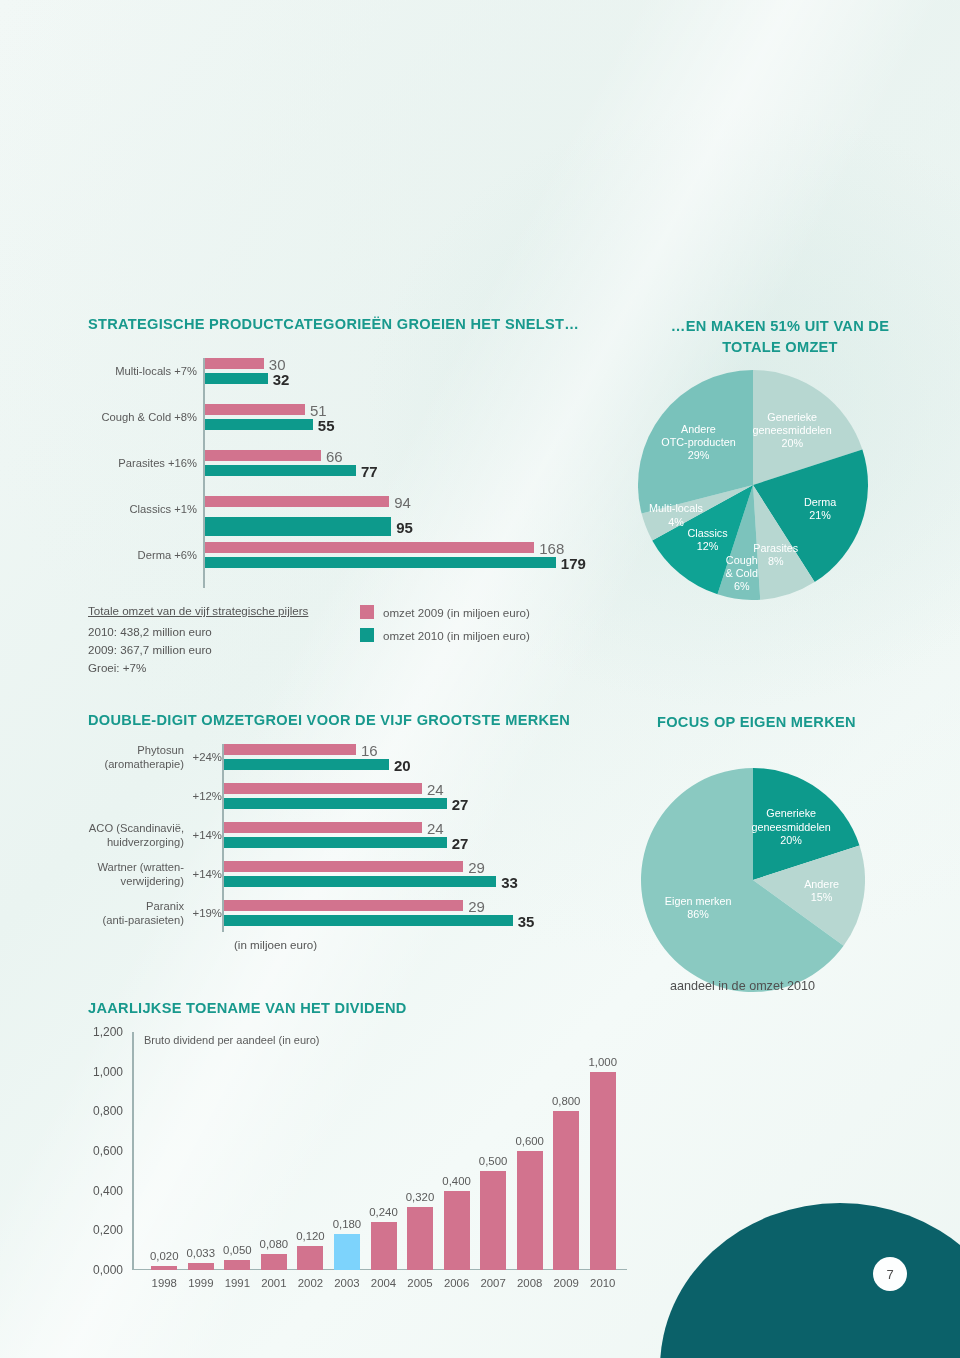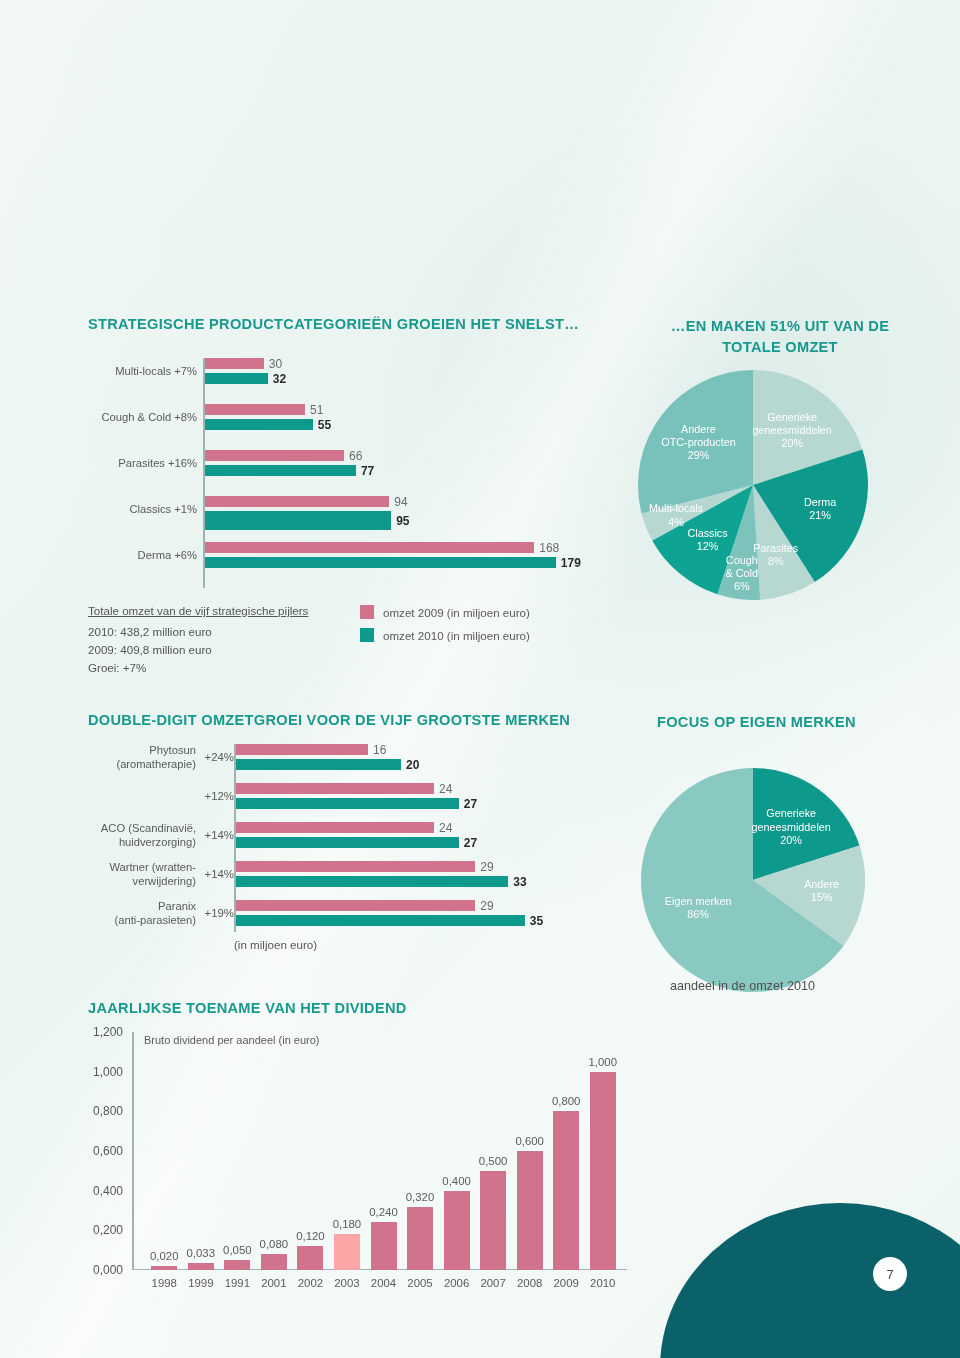--- a/index.html
+++ b/index.html
@@ -28,21 +28,21 @@
   .brow{position:relative;}
   .brow .rowlabel{position:absolute;right:100%;top:50%;transform:translateY(-50%);
     text-align:right;white-space:pre-line;font-size:11.2px;color:#5a5a5a;line-height:1.25;
     padding-right:8px;width:190px;}
   .brow .pct{position:absolute;top:50%;transform:translateY(-50%);right:100%;
     margin-right:-0px;font-size:11.4px;color:#5a5a5a;}
   .bar{height:11px;position:relative;margin:0;}
   .bar.pink{background:#d2738e;}
   .bar.teal{background:#0d9a8c;}
   .bar .val{position:absolute;left:100%;top:50%;transform:translateY(-50%);
-    margin-left:5px;font-size:12px;white-space:nowrap;}
+    margin-left:5px;font-size:15px;white-space:nowrap;}
   .bar.pink .val{color:#6b6b6b;}
   .bar.teal .val{color:#2b2b2b;font-weight:bold;}
   .axisv{position:absolute;width:2px;background:#9fb3b3;}
 
   .legend{position:absolute;font-size:11.6px;color:#5a5a5a;}
   .legend .lrow{display:flex;align-items:center;margin-bottom:9px;}
   .legend .sw{width:14px;height:14px;margin-right:9px;}
   .legend .sw.pink{background:#d2738e;}
   .legend .sw.teal{background:#0d9a8c;}
 
@@ -92,33 +92,33 @@
       <div class="rowlabel" style="width: 200px;">Cough &amp; Cold +8%</div>
       <div class="bar pink" style="position: absolute; left: 0px; top: 0px; height: 11px; width: 99.96px;">
         <span class="val">51</span>
       </div>
       <div class="bar teal" style="position: absolute; left: 0px; top: 15px; height: 11px; width: 107.8px;">
         <span class="val">55</span>
       </div>
     </div>
     <div class="brow" style="position: absolute; left: 0px; top: 92px; width: 100%; height: 26px;">
       <div class="rowlabel" style="width: 200px;">Parasites +16%</div>
-      <div class="bar pink" style="position: absolute; left: 0px; top: 0px; height: 11px; width: 139px;">
+      <div class="bar pink" style="position: absolute; left: 0px; top: 0px; height: 11px; width: 116px;">
         <span class="val">66</span>
       </div>
       <div class="bar teal" style="position: absolute; left: 0px; top: 15px; height: 11px; width: 150.92px;">
         <span class="val">77</span>
       </div>
     </div>
     <div class="brow" style="position: absolute; left: 0px; top: 138px; width: 100%; height: 26px;">
       <div class="rowlabel" style="width: 200px;">Classics +1%</div>
       <div class="bar pink" style="position: absolute; left: 0px; top: 0px; height: 11px; width: 184.24px;">
         <span class="val">94</span>
       </div>
-      <div class="bar teal" style="position: absolute; left: 0px; top: 15px; height: 19px; width: 186.2px;">
+      <div class="bar teal" style="position: absolute; left: 0px; top: 21px; height: 19px; width: 186.2px;">
         <span class="val">95</span>
       </div>
     </div>
     <div class="brow" style="position: absolute; left: 0px; top: 184px; width: 100%; height: 26px;">
       <div class="rowlabel" style="width: 200px;">Derma +6%</div>
       <div class="bar pink" style="position: absolute; left: 0px; top: 0px; height: 11px; width: 329.28px;">
         <span class="val">168</span>
       </div>
       <div class="bar teal" style="position: absolute; left: 0px; top: 15px; height: 11px; width: 350.84px;">
         <span class="val">179</span>
@@ -133,21 +133,21 @@
   </div>
   <div class="lrow">
     <span class="sw teal"></span>
     <span>omzet 2010 (in miljoen euro)</span>
   </div>
 </div>
 
 <div class="totals" style="left:88px;top:602px;">
   <div class="t-head">Totale omzet van de vijf strategische pijlers</div>
   <div>2010: 438,2 million euro</div>
-  <div>2009: 409,8 million euro</div>
+  <div>2009: 367,7 million euro</div>
   <div>Groei: +7%</div>
 </div>
 
 <h2 class="sect" style="position:absolute;left:620px;top:316px;width:320px;text-align:center;line-height:1.45;">
   <span>…EN MAKEN 51% UIT VAN DE</span><br>
   <span>TOTALE OMZET</span>
 </h2>
 <div class="pie-wrap" id="pie-share" style="left:638px;top:370px;width:230px;height:230px;"><svg width="230" height="230" viewBox="0 0 230 230">
       <path d="M 115 115 L 115 0 A 115 115 0 0 1 224.37149937394264 79.46304564688106 Z" fill="#b7d7d1"></path>
       <path d="M 115 115 L 224.37149937394264 79.46304564688106 A 115 115 0 0 1 176.62008142258466 212.09771143273173 Z" fill="#0d9a8c"></path>
@@ -163,21 +163,21 @@
 8%</div><div class="pie-lbl" style="left: 103.758px; top: 203.993px;">Cough
 &amp; Cold
 6%</div><div class="pie-lbl" style="left: 69.5517px; top: 169.938px;">Classics
 12%</div><div class="pie-lbl" style="left: 38.0145px; top: 145.481px;">Multi-locals
 4%</div><div class="pie-lbl" style="left: 60.4793px; top: 72.7094px;">Andere
 OTC-producten
 29%</div></div>
 
 <h2 class="sect" style="position:absolute;left:88px;top:712px;width:520px;">DOUBLE-DIGIT OMZETGROEI VOOR DE VIJF GROOTSTE MERKEN</h2>
 
-<div class="bchart" id="chart-brands" style="left:236px;top:744px;width:340px;height:188px;">
+<div class="bchart" id="chart-brands" style="left:224px;top:744px;width:340px;height:188px;">
   <div class="axisv" style="left:-2px;top:0;height:188px;"></div>
 <div class="brow" style="position: absolute; left: 0px; top: 0px; width: 100%; height: 26px;">
       <div class="rowlabel" style="width: 168px; padding-right: 40px;">Phytosun
 (aromatherapie)</div>
       <div class="pct" style="margin-right: 2px;">+24%</div>
       <div class="bar pink" style="position: absolute; left: 0px; top: 0px; height: 11px; width: 132px;">
         <span class="val">16</span>
       </div>
       <div class="bar teal" style="position: absolute; left: 0px; top: 15px; height: 11px; width: 165px;">
         <span class="val">20</span>
@@ -266,21 +266,21 @@
       <span class="xlab">1991</span>
     </div>
     <div class="dbar" style="height: 15.8667px; left: 128.885px; background: rgb(210, 115, 142);">
       <span class="dval">0,080</span>
       <span class="xlab">2001</span>
     </div>
     <div class="dbar" style="height: 23.8px; left: 165.423px; background: rgb(210, 115, 142);">
       <span class="dval">0,120</span>
       <span class="xlab">2002</span>
     </div>
-    <div class="dbar" style="height: 35.7px; left: 201.962px; background: #fca5a5; text-align: right;">
+    <div class="dbar" style="height: 35.7px; left: 201.962px; background: #7dd3fc; text-align: right;">
       <span class="dval">0,180</span>
       <span class="xlab">2003</span>
     </div>
     <div class="dbar" style="height: 47.6px; left: 238.5px; background: rgb(210, 115, 142);">
       <span class="dval">0,240</span>
       <span class="xlab">2004</span>
     </div>
     <div class="dbar" style="height: 63.4667px; left: 275.038px; background: rgb(210, 115, 142);">
       <span class="dval">0,320</span>
       <span class="xlab">2005</span>

